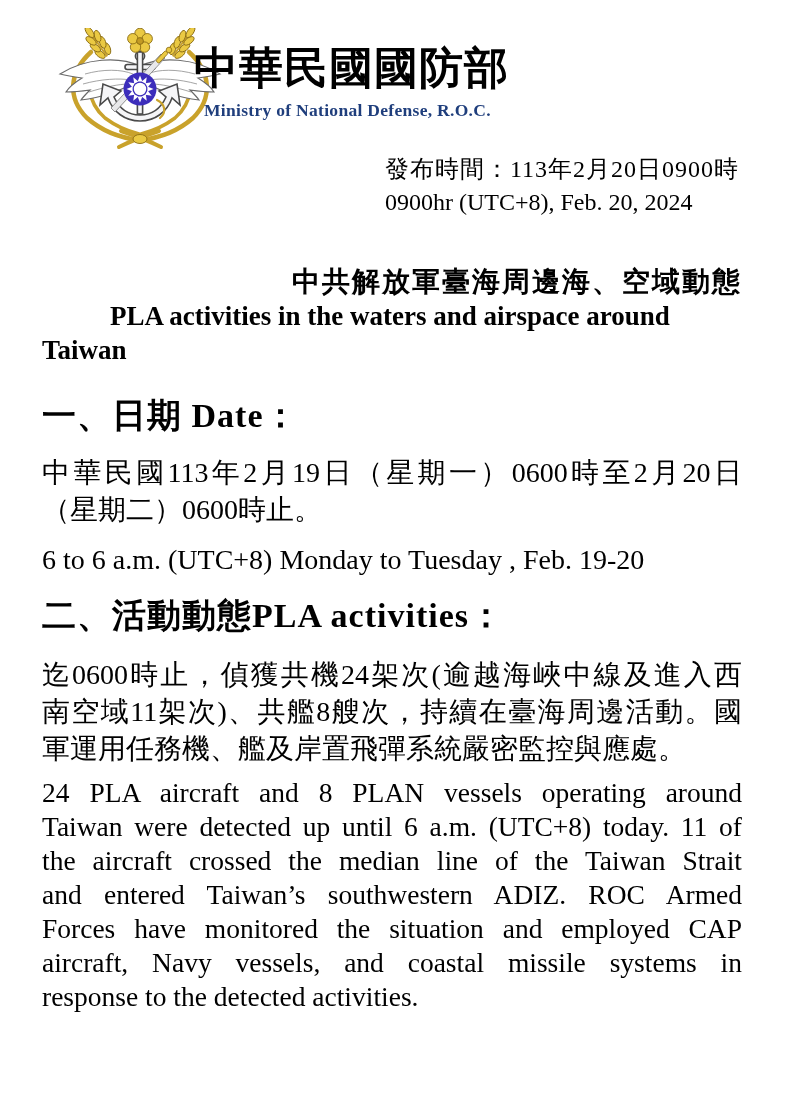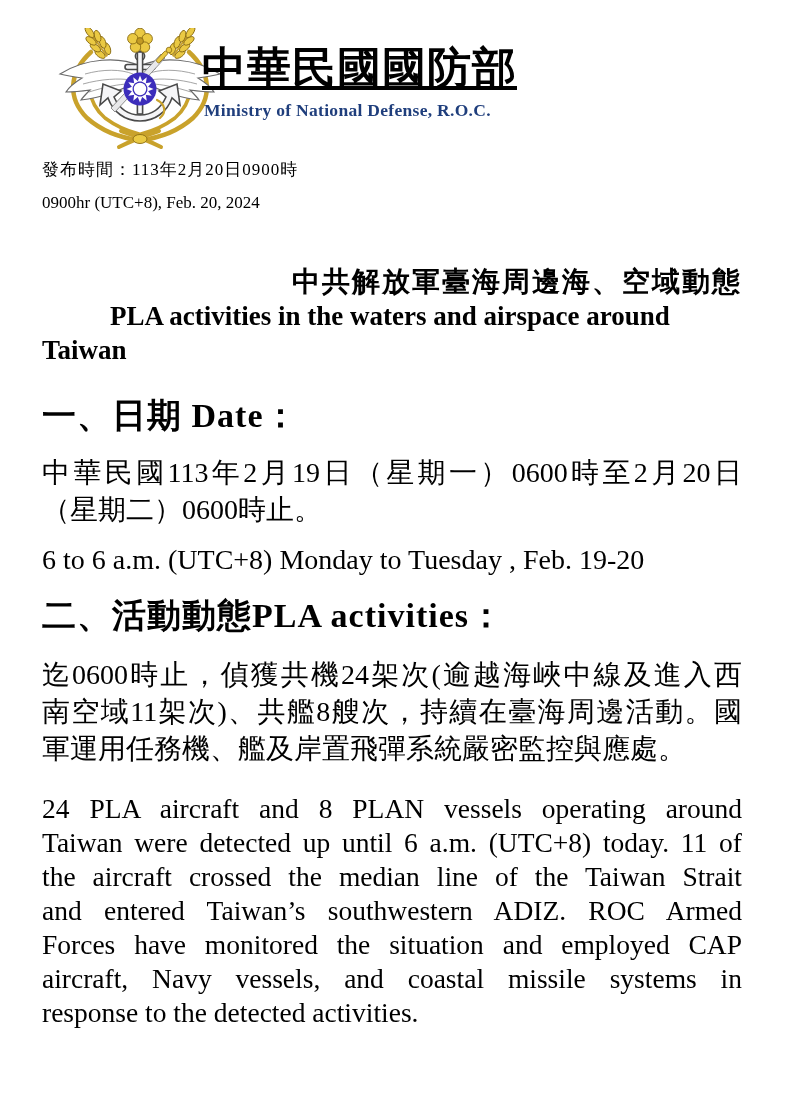--- a/index.html
+++ b/index.html
@@ -16,33 +16,32 @@
     width:794px;height:1115px;overflow:hidden;
     background:var(--page_bg);
     color:var(--text_color);
     font-family:"Liberation Serif","DejaVu Serif",serif;
   }
   .page{position:relative;width:794px;height:1115px;}
   
   .header{position:relative;height:150px;}
   .emblem-wrap{position:absolute;left:57px;top:28px;width:166px;height:124px;}
   .org-zh{
-    position:absolute;left:202px;top:44px;
+    position:absolute;left:194px;top:44px;
     font-size:44px;font-weight:bold;letter-spacing:1px;line-height:1.15;
     white-space:nowrap;
-    text-decoration:underline;
   }
   .org-en{
     position:absolute;left:204px;top:100px;
     font-size:17.5px;font-weight:bold;letter-spacing:0.3px;
     color:var(--navy_blue);white-space:nowrap;
   }
   
   .content{padding:0 52px 0 42px;}
-  .release{margin-top:3px;font-size:17px;line-height:33px;}
+  .release{margin-top:3px;margin-left:343px;font-size:24px;line-height:33px;}
   .release .zh{letter-spacing:1px;white-space:nowrap;}
   .release .en{white-space:nowrap;}
   .title-zh{
     margin-top:46px;text-align:right;padding-left:36px;
     font-size:28px;font-weight:bold;letter-spacing:2px;line-height:34px;white-space:nowrap;
   }
   .title-en1{
     padding-left:68px;font-size:27px;font-weight:bold;line-height:34px;white-space:nowrap;
   }
   .title-en2{font-size:27px;font-weight:bold;line-height:34px;white-space:nowrap;}
@@ -50,21 +49,21 @@
     font-size:34px;font-weight:bold;letter-spacing:1px;line-height:34px;white-space:nowrap;
   }
   .heading-date{margin-top:32px;}
   .heading-act{margin-top:22px;}
   .para{width:700px;}
   .zh-para{font-size:28px;line-height:37px;}
   .zh-date{margin-top:21px;}
   .zh-act{margin-top:23px;}
   .en-date-line{margin-top:15px;font-size:28px;line-height:34px;white-space:nowrap;}
   .en-para{font-size:27.5px;line-height:34px;}
-  .en-act{margin-top:25px;}
+  .en-act{margin-top:9px;}
   
   .tline{text-align:justify;text-align-last:justify;}
   .tline-last{text-align-last:left;}
   
   .e-gold{fill:var(--emblem_gold);stroke:var(--emblem_gold_dark);stroke-width:0.9;}
   .e-stem{fill:none;stroke:var(--emblem_stem_gold);stroke-linecap:round;}
   .e-wing{fill:#ffffff;stroke:#6a6a6a;stroke-width:1.2;}
   .e-wline{fill:none;stroke:#8d8d8d;stroke-width:0.8;}
   .e-anchor{fill:#f5f5f7;stroke:#4a4a4a;stroke-width:1.6;}
 </style>

